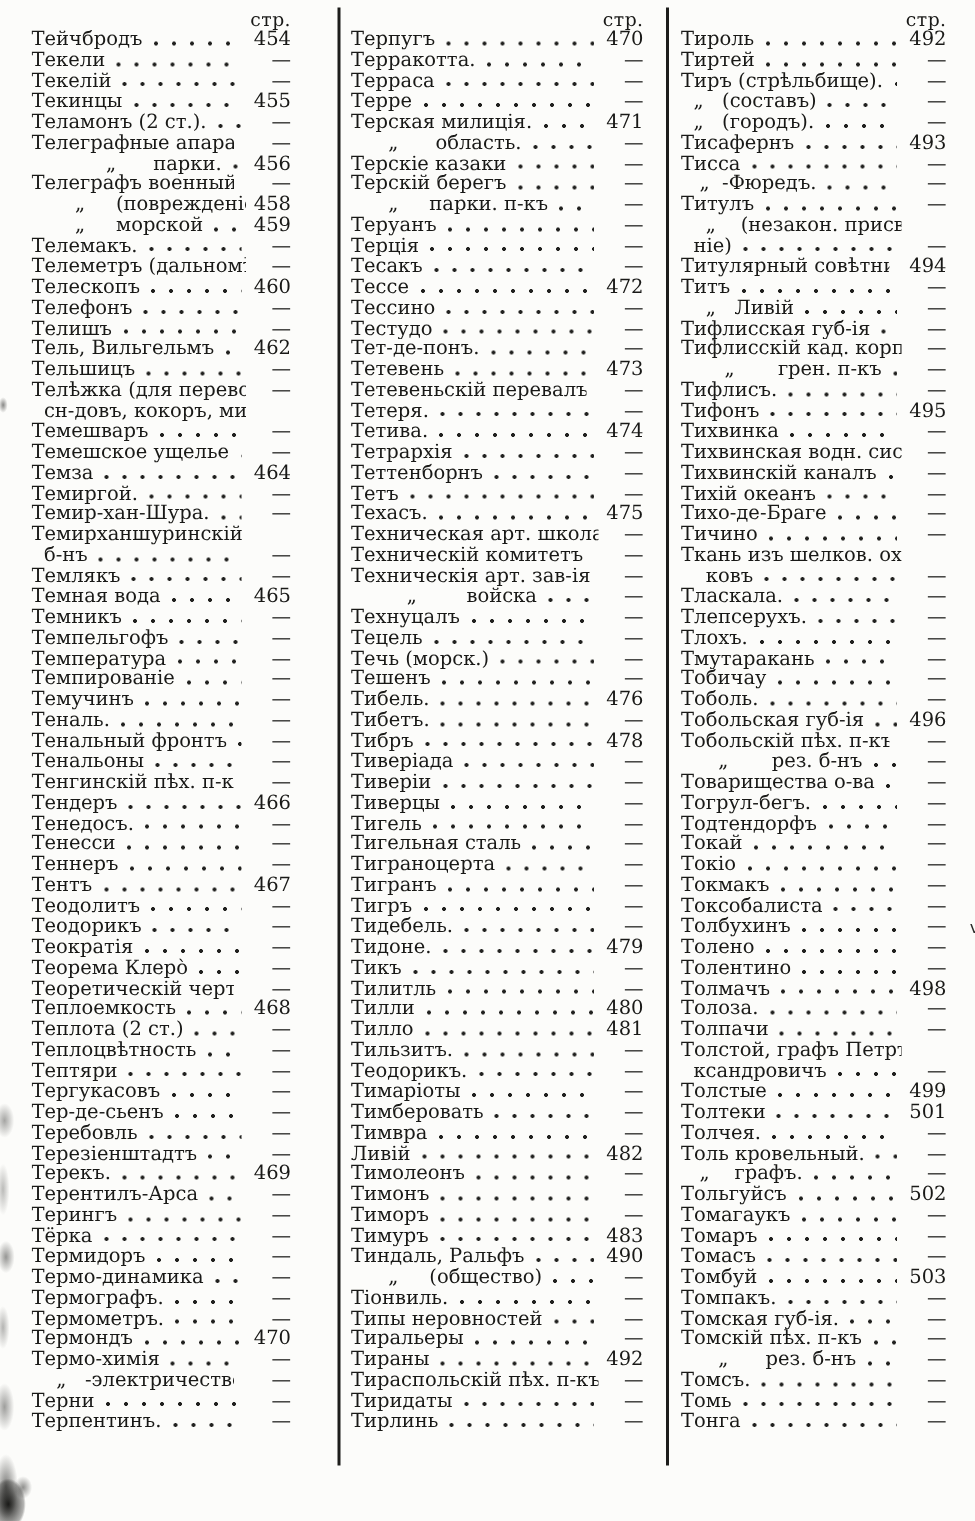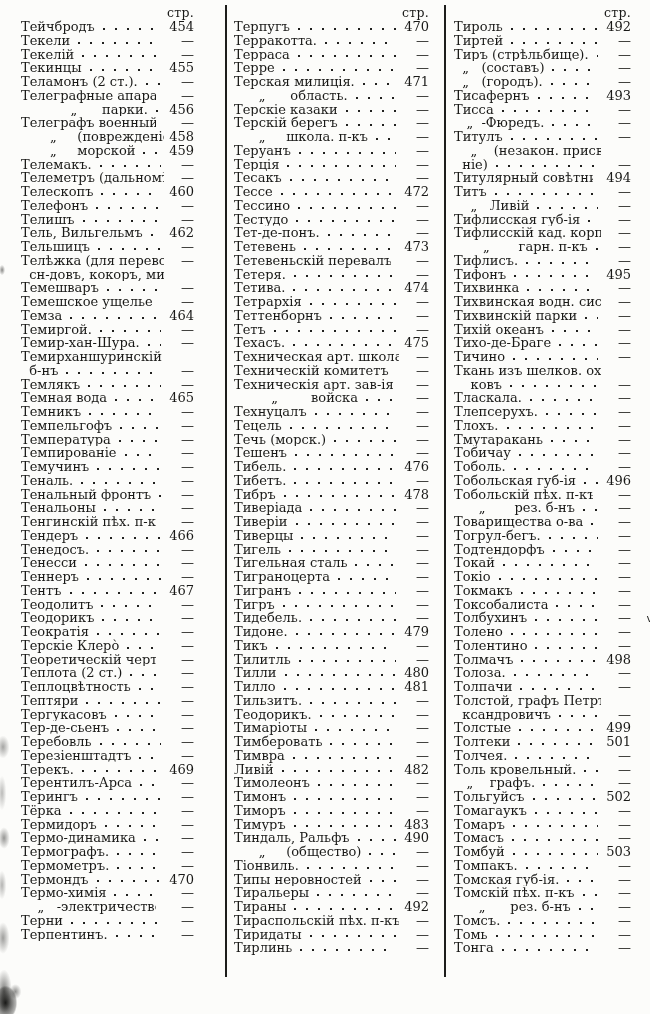--- a/index.html
+++ b/index.html
@@ -144,22 +144,23 @@
         <div class="row"><span class="t">Тенальоны</span><span class="lead"></span><span class="p">—</span></div>
         <div class="row"><span class="t">Тенгинскій пѣх. п-къ</span><span class="lead"></span><span class="p">—</span></div>
         <div class="row"><span class="t">Тендеръ</span><span class="lead"></span><span class="p">466</span></div>
         <div class="row"><span class="t">Тенедосъ.</span><span class="lead"></span><span class="p">—</span></div>
         <div class="row"><span class="t">Тенесси</span><span class="lead"></span><span class="p">—</span></div>
         <div class="row"><span class="t">Теннеръ</span><span class="lead"></span><span class="p">—</span></div>
         <div class="row"><span class="t">Тентъ</span><span class="lead"></span><span class="p">467</span></div>
         <div class="row"><span class="t">Теодолитъ</span><span class="lead"></span><span class="p">—</span></div>
         <div class="row"><span class="t">Теодорикъ</span><span class="lead"></span><span class="p">—</span></div>
         <div class="row"><span class="t">Теократія</span><span class="lead"></span><span class="p">—</span></div>
-        <div class="row"><span class="t">Терскіе Клерò</span><span class="lead"></span><span class="p">—</span></div>
+        <div class="row"><span class="t">Теорема Клерò</span><span class="lead"></span><span class="p">—</span></div>
         <div class="row"><span class="t">Теоретическій чертежъ</span><span class="lead"></span><span class="p">—</span></div>
+        <div class="row"><span class="t">Теплоемкость</span><span class="lead"></span><span class="p">468</span></div>
         <div class="row"><span class="t">Теплота (2 ст.)</span><span class="lead"></span><span class="p">—</span></div>
         <div class="row"><span class="t">Теплоцвѣтность</span><span class="lead"></span><span class="p">—</span></div>
         <div class="row"><span class="t">Тептяри</span><span class="lead"></span><span class="p">—</span></div>
         <div class="row"><span class="t">Тергукасовъ</span><span class="lead"></span><span class="p">—</span></div>
         <div class="row"><span class="t">Тер-де-сьенъ</span><span class="lead"></span><span class="p">—</span></div>
         <div class="row"><span class="t">Теребовль</span><span class="lead"></span><span class="p">—</span></div>
         <div class="row"><span class="t">Терезіенштадтъ</span><span class="lead"></span><span class="p">—</span></div>
         <div class="row"><span class="t">Терекъ.</span><span class="lead"></span><span class="p">469</span></div>
         <div class="row"><span class="t">Терентилъ-Арса</span><span class="lead"></span><span class="p">—</span></div>
         <div class="row"><span class="t">Терингъ</span><span class="lead"></span><span class="p">—</span></div>
@@ -179,21 +180,21 @@
     <div class="hdr">стр.</div>
     <div class="entries">
         <div class="row"><span class="t">Терпугъ</span><span class="lead"></span><span class="p">470</span></div>
         <div class="row"><span class="t">Терракотта.</span><span class="lead"></span><span class="p">—</span></div>
         <div class="row"><span class="t">Терраса</span><span class="lead"></span><span class="p">—</span></div>
         <div class="row"><span class="t">Терре</span><span class="lead"></span><span class="p">—</span></div>
         <div class="row"><span class="t">Терская милиція.</span><span class="lead"></span><span class="p">471</span></div>
         <div class="row"><span class="t">      „      область.</span><span class="lead"></span><span class="p">—</span></div>
         <div class="row"><span class="t">Терскіе казаки</span><span class="lead"></span><span class="p">—</span></div>
         <div class="row"><span class="t">Терскій берегъ</span><span class="lead"></span><span class="p">—</span></div>
-        <div class="row"><span class="t">      „     школа. п-къ</span><span class="lead"></span><span class="p">—</span></div>
+        <div class="row"><span class="t">      „     парки. п-къ</span><span class="lead"></span><span class="p">—</span></div>
         <div class="row"><span class="t">Теруанъ</span><span class="lead"></span><span class="p">—</span></div>
         <div class="row"><span class="t">Терція</span><span class="lead"></span><span class="p">—</span></div>
         <div class="row"><span class="t">Тесакъ</span><span class="lead"></span><span class="p">—</span></div>
         <div class="row"><span class="t">Тессе</span><span class="lead"></span><span class="p">472</span></div>
         <div class="row"><span class="t">Тессино</span><span class="lead"></span><span class="p">—</span></div>
         <div class="row"><span class="t">Тестудо</span><span class="lead"></span><span class="p">—</span></div>
         <div class="row"><span class="t">Тет-де-понъ.</span><span class="lead"></span><span class="p">—</span></div>
         <div class="row"><span class="t">Тетевень</span><span class="lead"></span><span class="p">473</span></div>
         <div class="row"><span class="t">Тетевеньскій перевалъ</span><span class="lead"></span><span class="p">—</span></div>
         <div class="row"><span class="t">Тетеря.</span><span class="lead"></span><span class="p">—</span></div>
@@ -260,26 +261,26 @@
         <div class="row"><span class="t">Тисса</span><span class="lead"></span><span class="p">—</span></div>
         <div class="row"><span class="t">   „  -Фюредъ.</span><span class="lead"></span><span class="p">—</span></div>
         <div class="row"><span class="t">Титулъ</span><span class="lead"></span><span class="p">—</span></div>
         <div class="row"><span class="t">    „    (незакон. присвое-</span><span class="lead nolead"></span><span class="p"></span></div>
         <div class="row"><span class="t">  ніе)</span><span class="lead"></span><span class="p">—</span></div>
         <div class="row"><span class="t">Титулярный совѣтникъ</span><span class="lead"></span><span class="p">494</span></div>
         <div class="row"><span class="t">Титъ</span><span class="lead"></span><span class="p">—</span></div>
         <div class="row"><span class="t">    „   Ливій</span><span class="lead"></span><span class="p">—</span></div>
         <div class="row"><span class="t">Тифлисская губ-ія</span><span class="lead"></span><span class="p">—</span></div>
         <div class="row"><span class="t">Тифлисскій кад. корпусъ.</span><span class="lead nolead"></span><span class="p">—</span></div>
-        <div class="row"><span class="t">       „       гарн. п-къ</span><span class="lead"></span><span class="p">—</span></div>
+        <div class="row"><span class="t">       „       грен. п-къ</span><span class="lead"></span><span class="p">—</span></div>
         <div class="row"><span class="t">Тифлисъ.</span><span class="lead"></span><span class="p">—</span></div>
         <div class="row"><span class="t">Тифонъ</span><span class="lead"></span><span class="p">495</span></div>
         <div class="row"><span class="t">Тихвинка</span><span class="lead"></span><span class="p">—</span></div>
         <div class="row"><span class="t">Тихвинская водн. система</span><span class="lead nolead"></span><span class="p">—</span></div>
-        <div class="row"><span class="t">Тихвинскій парки</span><span class="lead"></span><span class="p">—</span></div>
+        <div class="row"><span class="t">Тихвинскій каналъ</span><span class="lead"></span><span class="p">—</span></div>
         <div class="row"><span class="t">Тихій океанъ</span><span class="lead"></span><span class="p">—</span></div>
         <div class="row"><span class="t">Тихо-де-Браге</span><span class="lead"></span><span class="p">—</span></div>
         <div class="row"><span class="t">Тичино</span><span class="lead"></span><span class="p">—</span></div>
         <div class="row"><span class="t">Ткань изъ шелков. охлоп-</span><span class="lead nolead"></span><span class="p"></span></div>
         <div class="row"><span class="t">    ковъ</span><span class="lead"></span><span class="p">—</span></div>
         <div class="row"><span class="t">Тласкала.</span><span class="lead"></span><span class="p">—</span></div>
         <div class="row"><span class="t">Тлепсерухъ.</span><span class="lead"></span><span class="p">—</span></div>
         <div class="row"><span class="t">Тлохъ.</span><span class="lead"></span><span class="p">—</span></div>
         <div class="row"><span class="t">Тмутаракань</span><span class="lead"></span><span class="p">—</span></div>
         <div class="row"><span class="t">Тобичау</span><span class="lead"></span><span class="p">—</span></div>

